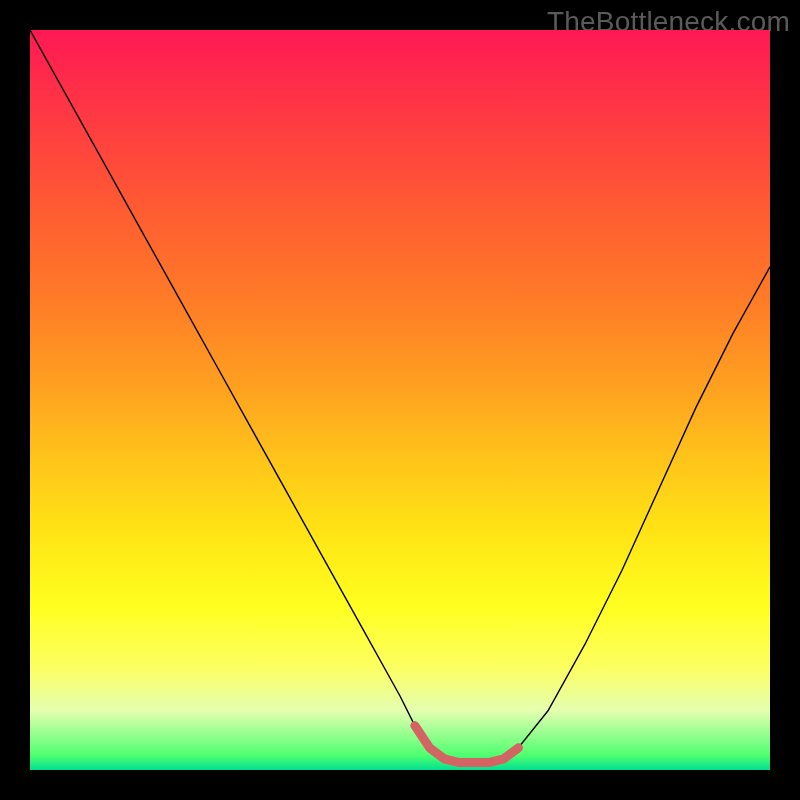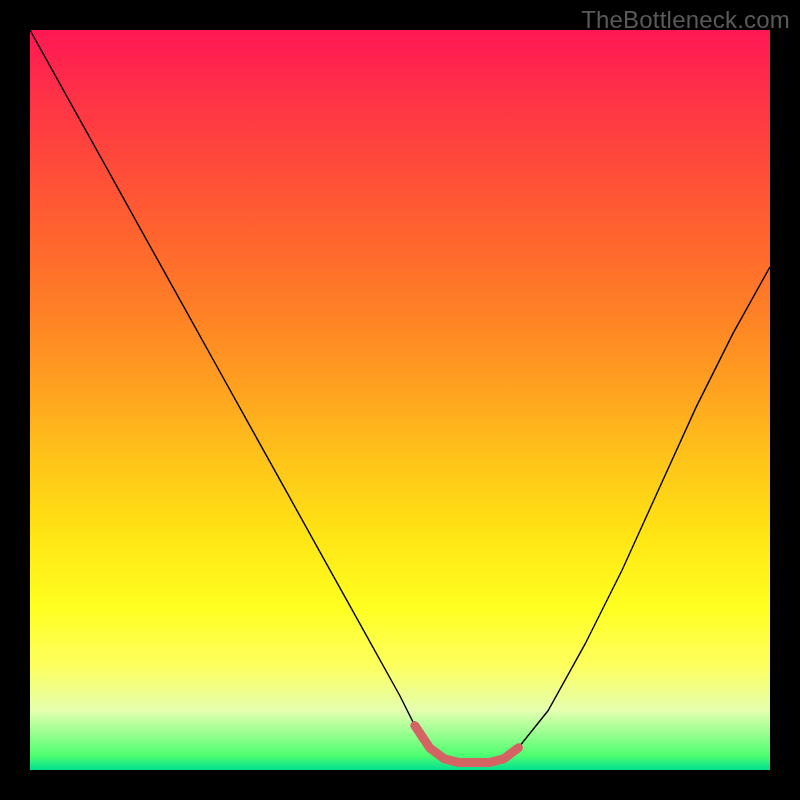--- a/index.html
+++ b/index.html
@@ -37,21 +37,21 @@
       #e4ffb0 92%,
       #50ff70 98%,
       #00e090 100%
     );
   }
   .watermark {
     position: absolute;
     top: 6px;
     right: 10px;
     color: #5a5a5a;
-    font-size: 24px;
+    font-size: 28px;
     font-weight: 500;
     letter-spacing: 0.2px;
     user-select: none;
   }
   svg.curve {
     position: absolute;
     left: 0;
     top: 0;
     width: 740px;
     height: 740px;

